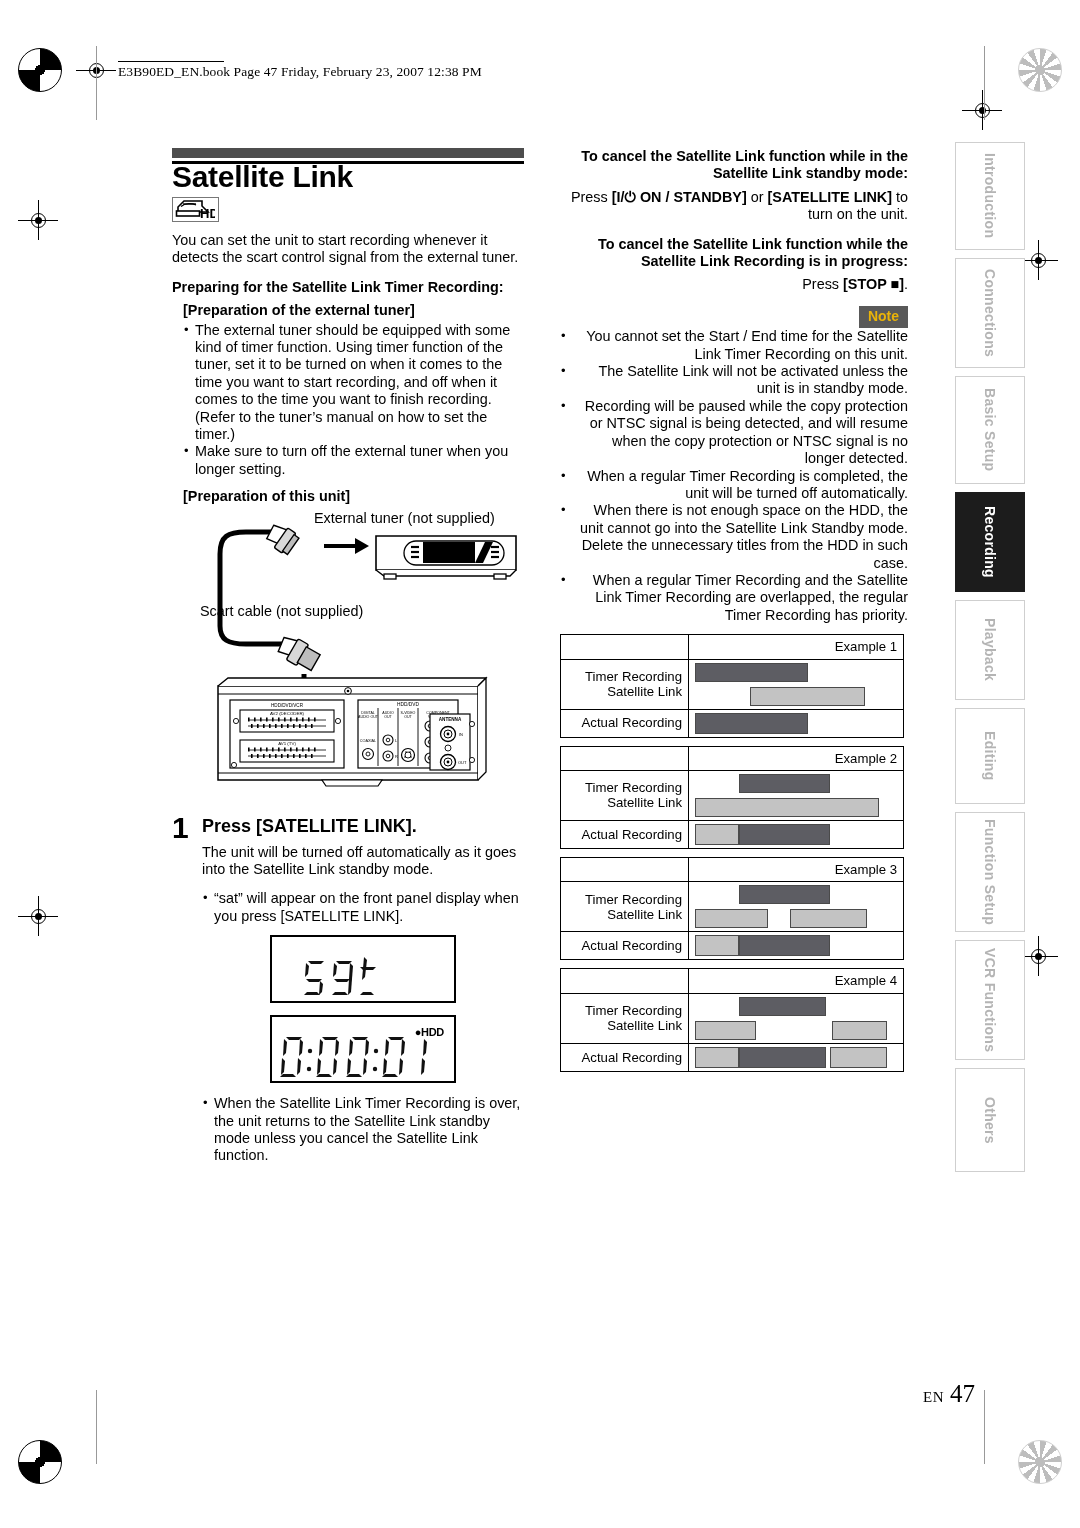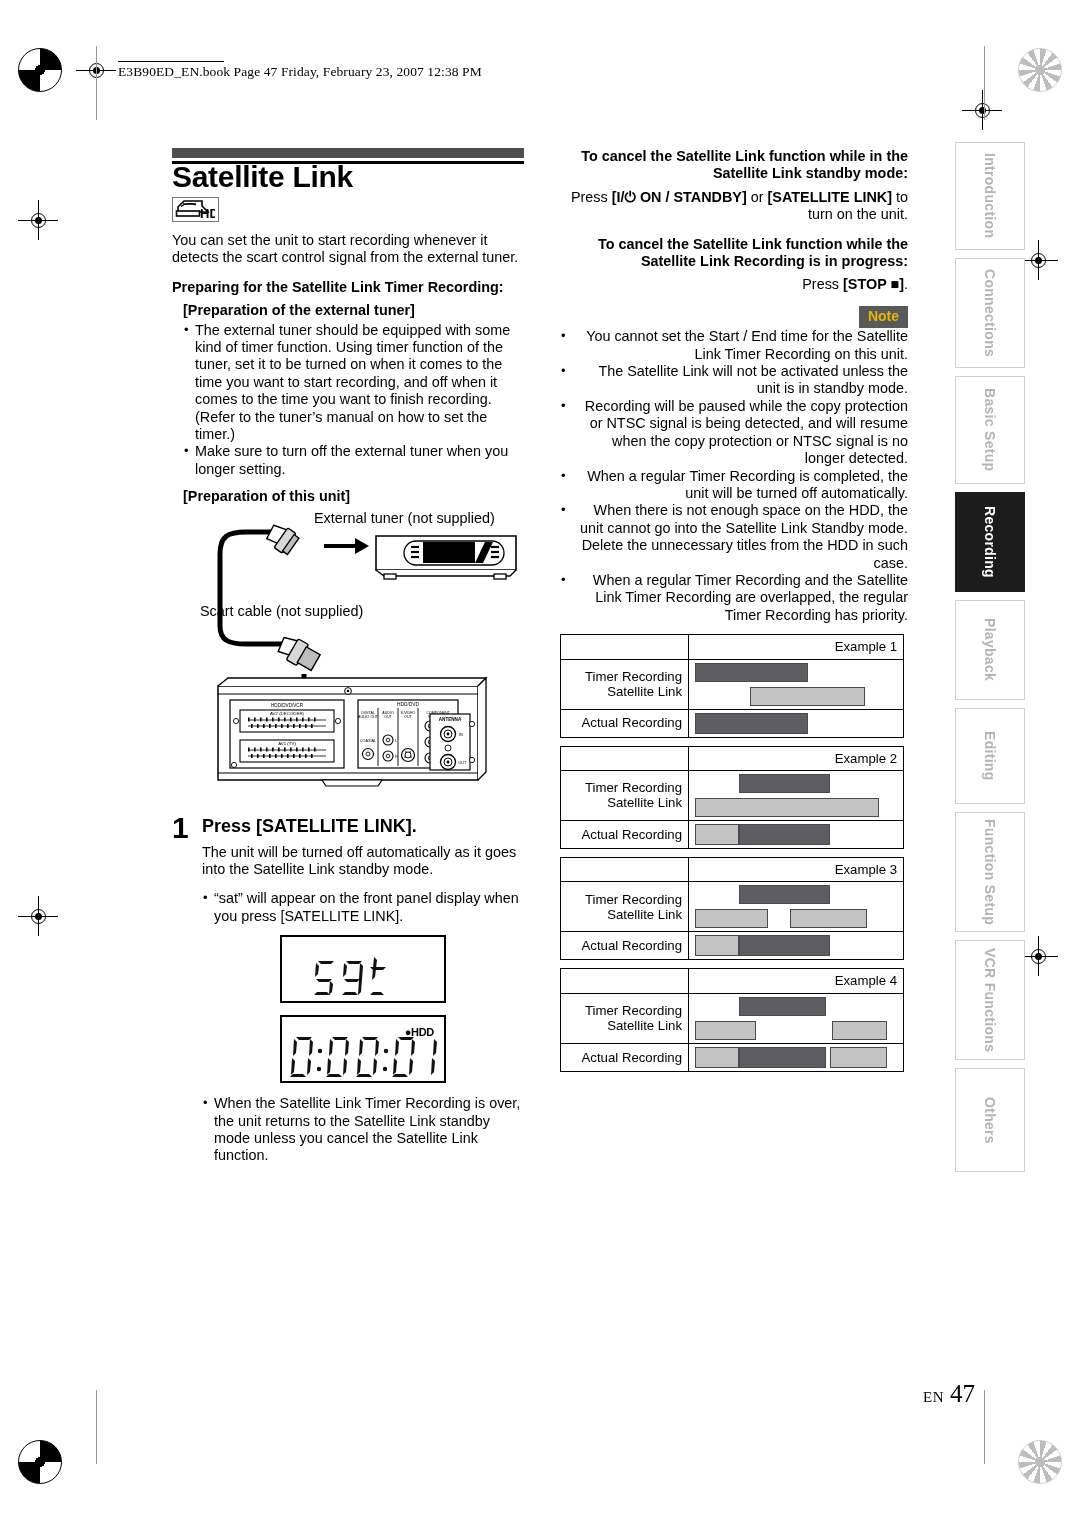--- a/index.html
+++ b/index.html
@@ -68,21 +68,21 @@
   ul li { position:relative; padding-left:12px; margin-bottom:0px; }
   ul li::before { content:"\2022"; position:absolute; left:1px; top:-1px; font-size:13px; }
 
   
   .step { display:flex; align-items:flex-start; margin-top:16px; }
   .step-no { font-size:30px; font-weight:bold; line-height:1; width:30px; flex:0 0 30px; margin-top:-3px;}
   .step-body { flex:1; }
   .step-title { font-size:18px; font-weight:bold; margin:0 0 7px 0; line-height:21px; }
 
   
-  .lcd { border:2px solid #000; width:166px; height:68px; margin:10px auto 12px auto;
+  .lcd { border:2px solid #000; width:186px; height:68px; margin:10px auto 12px auto;
      position:relative; background:#fff; }
   .lcd-hdd { position:absolute; right:10px; top:7px; font-size:11px; font-weight:bold; letter-spacing:-.3px;}
 
   
   .diagram { position:relative; width:352px; height:292px; margin:2px 0 0 0; }
   .diagram .lbl { position:absolute; font-size:14.4px; }
 
   
   .note-badge { display:inline-block; background:#595959; color:#eab308; font-weight:bold;
     font-size:14px; padding:2px 9px 3px 9px; }

